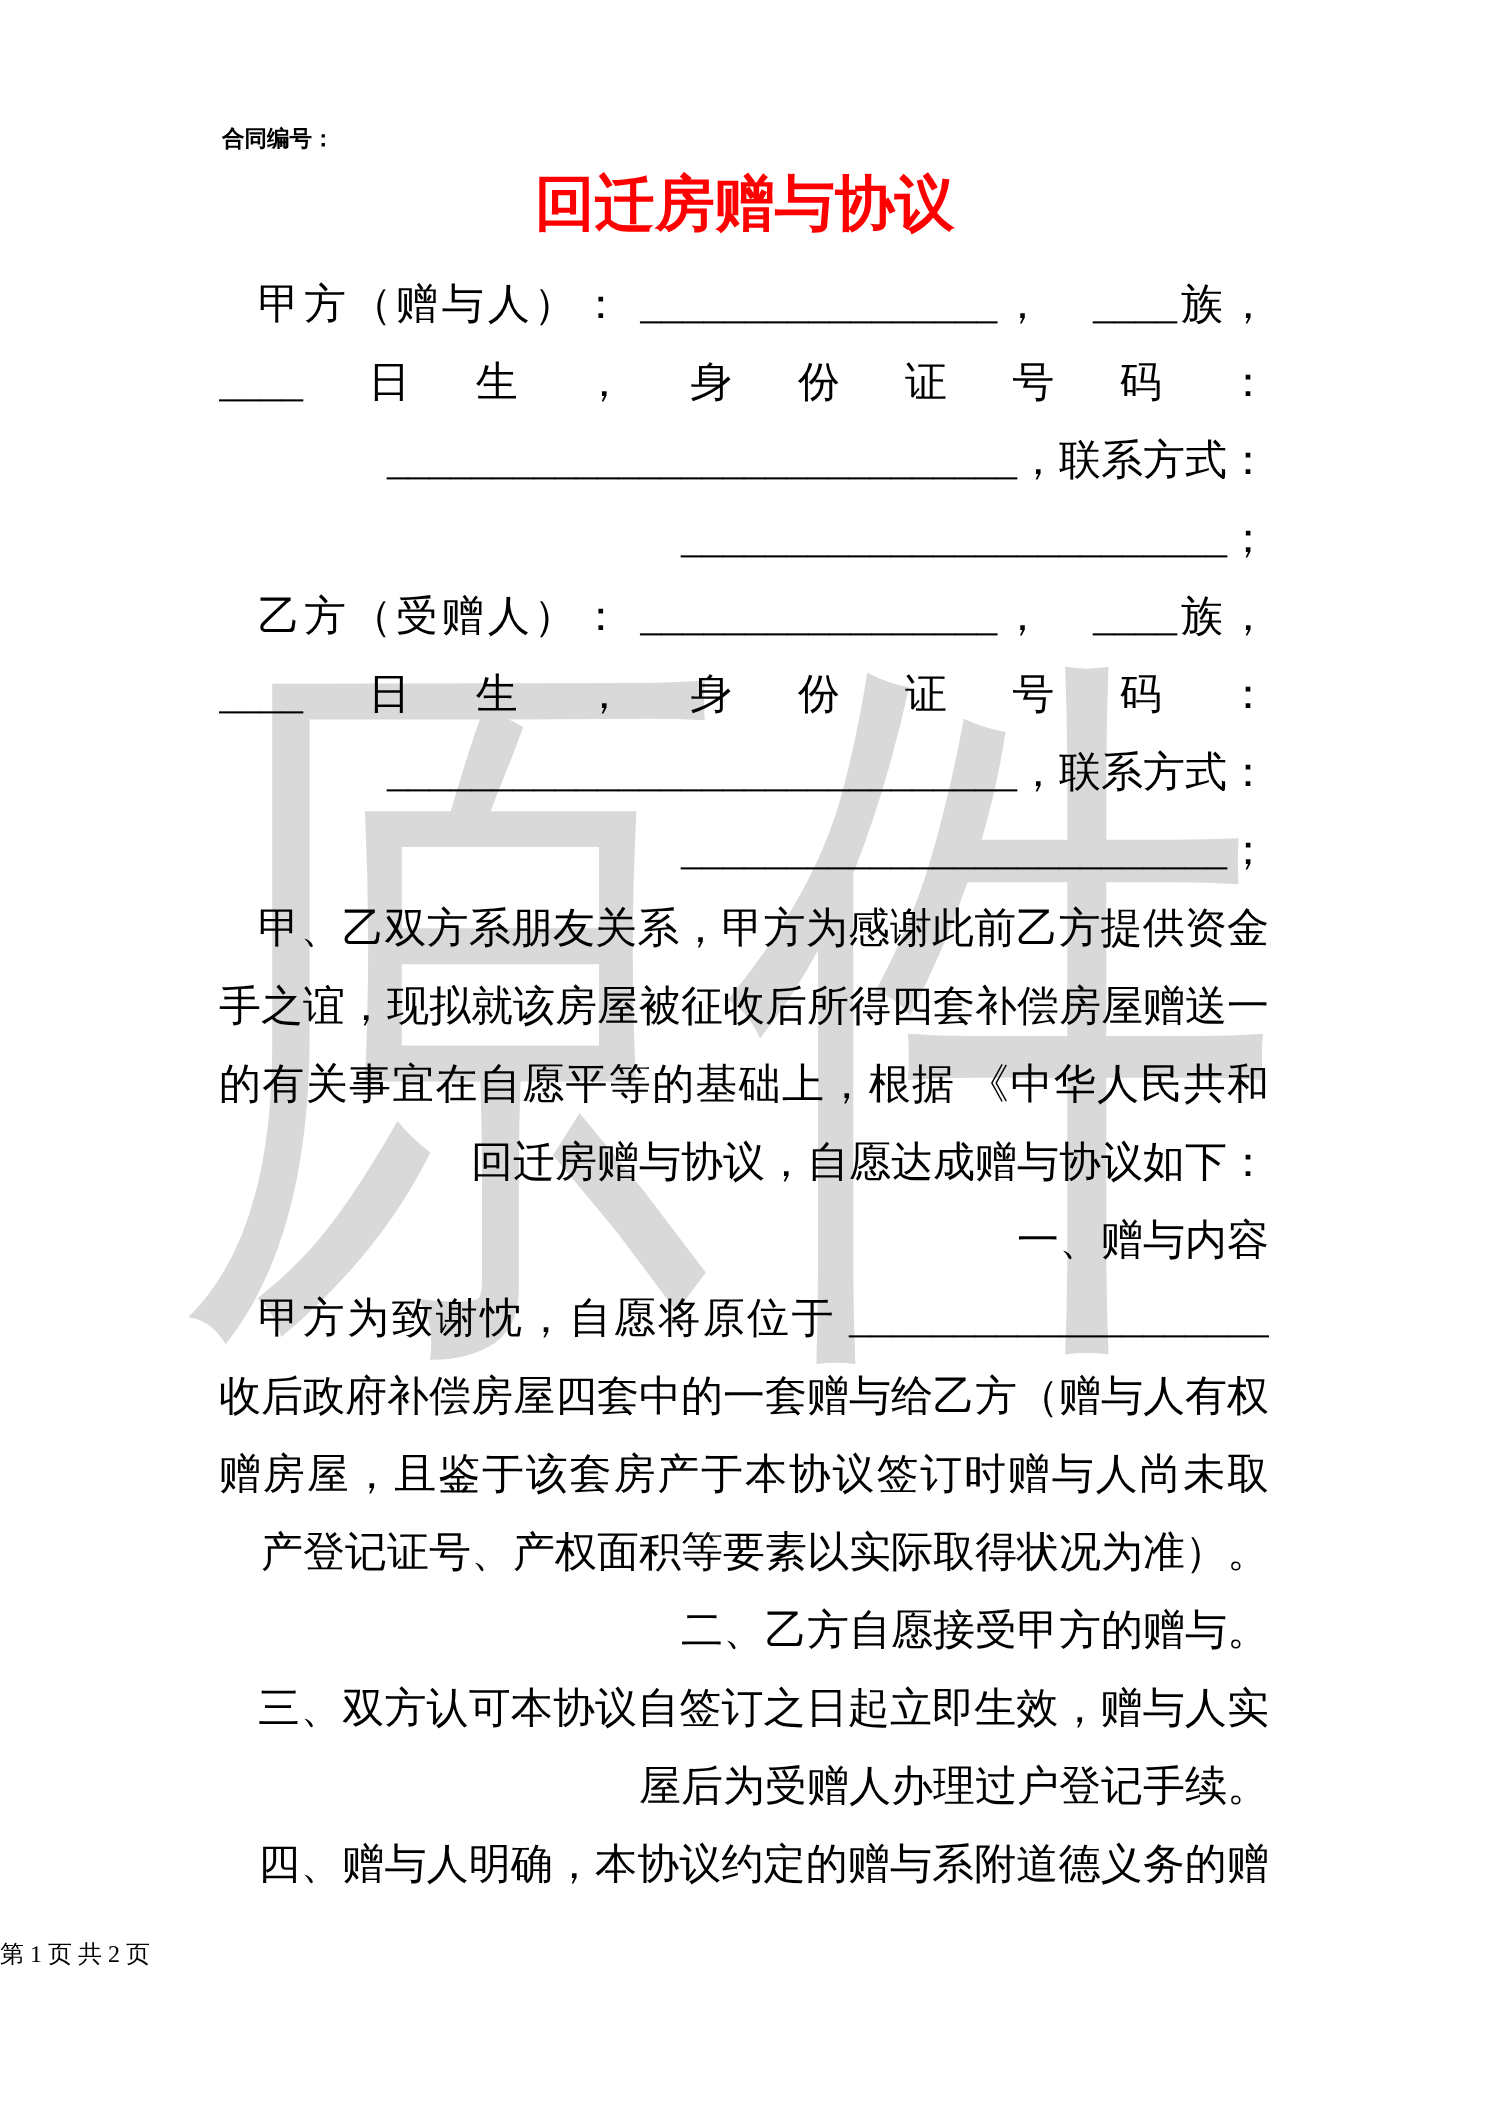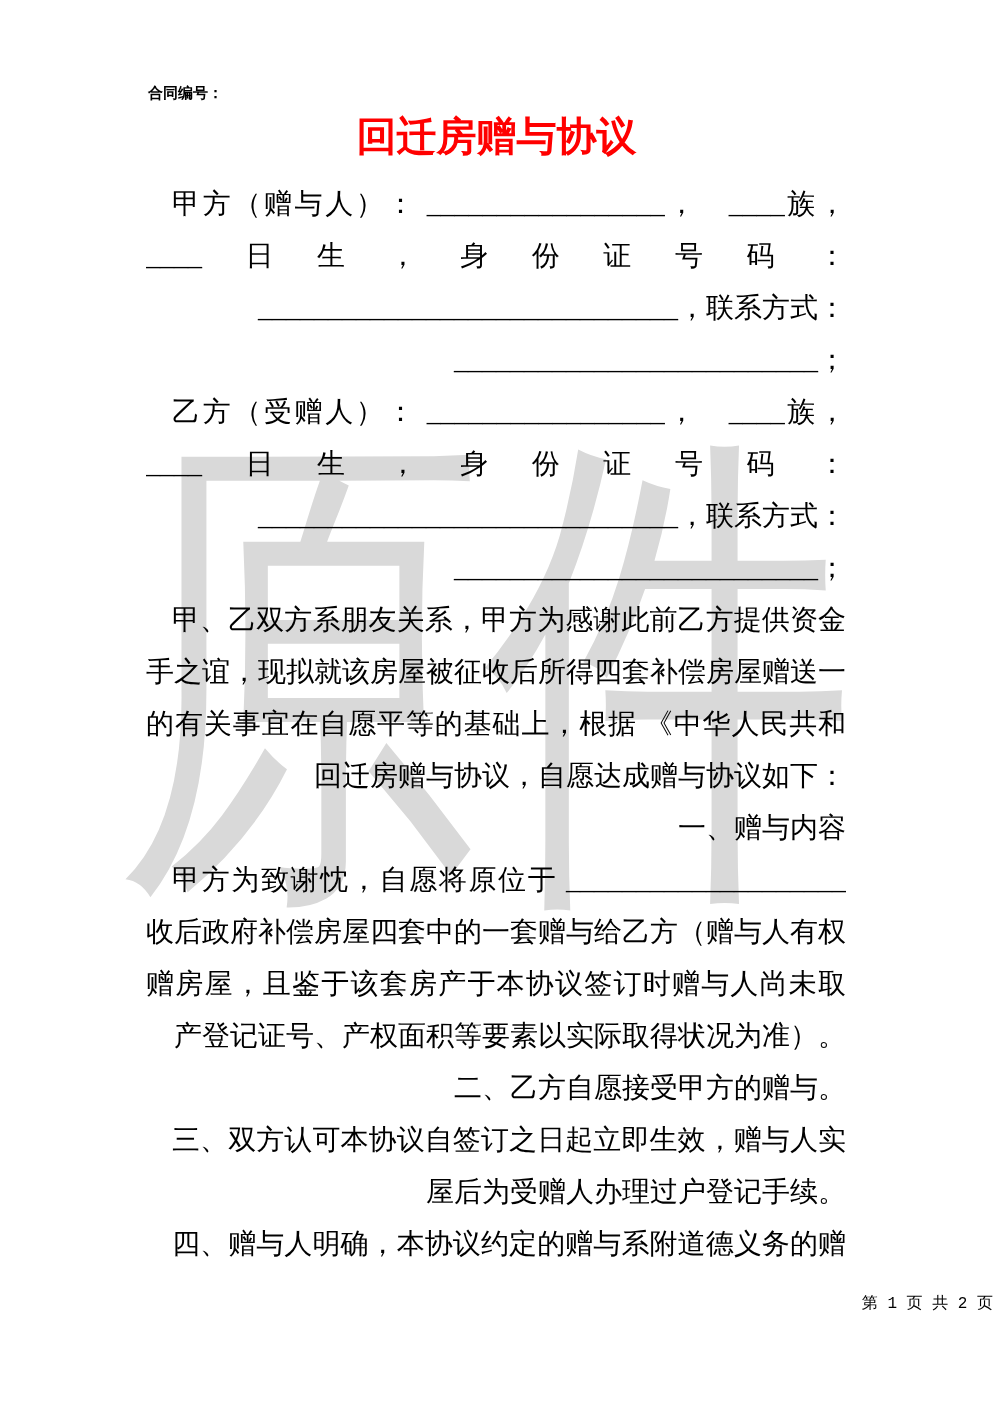--- a/index.html
+++ b/index.html
@@ -68,25 +68,25 @@
     white-space: normal;
     text-align: justify;
     text-align-last: justify;
     overflow: hidden;
   }
   .line.indent { text-indent: 26px; }
   .footer {
     position: absolute;
     left: 0; right: 0;
     top: 1292px;
-    text-align: right;
+    text-align: left;
     font-size: 16px;
     line-height: 24px;
     z-index: 2;
-    font-family: Liberation Mono, monospace;
+    font-family: Liberation Serif, serif;
   }
 </style>
 </head>
 <body>
 
 <div class="page">
 
   <div class="watermark">原件</div>
 
   <div class="contract-no">合同编号：</div>

